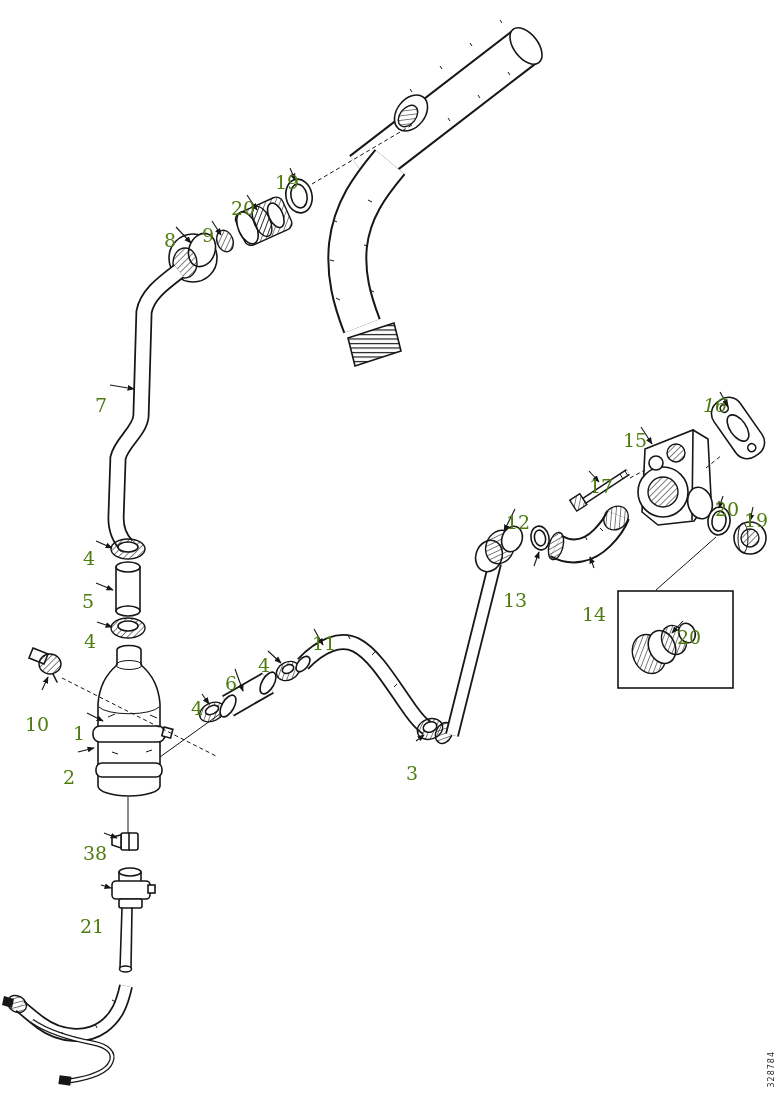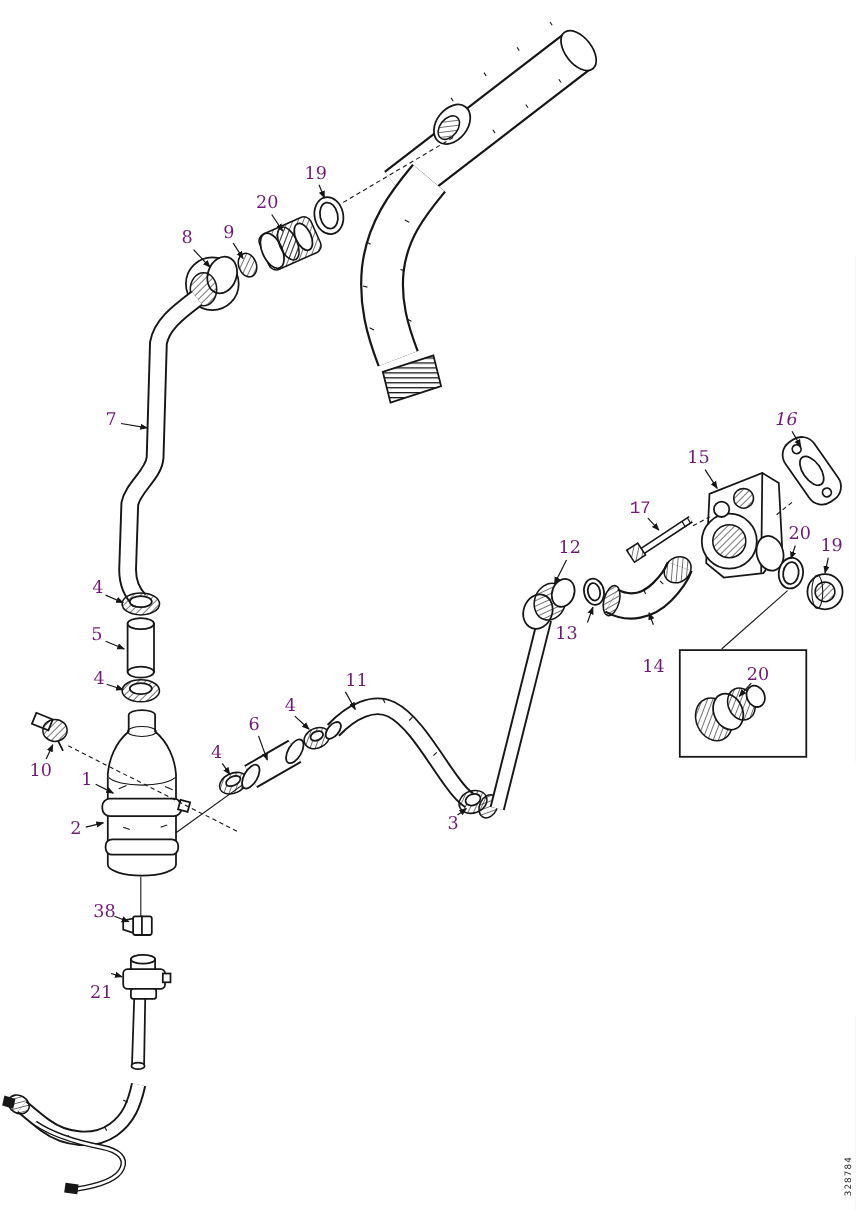--- a/index.html
+++ b/index.html
@@ -9,22 +9,22 @@
   .ln{fill:none;stroke:#161616;stroke-width:1.6;stroke-linecap:round;}
   .thin{fill:none;stroke:#161616;stroke-width:1;}
   .dash{fill:none;stroke:#161616;stroke-width:1;stroke-dasharray:4 3;}
   .wh{fill:#ffffff;stroke:#161616;stroke-width:1.6;}
   .ht{fill:url(#h1);stroke:#161616;stroke-width:1.4;}
   .dht{fill:url(#h2);stroke:#161616;stroke-width:1.6;}
   .box{fill:none;stroke:#161616;stroke-width:1.6;}
   .tube-o{fill:none;stroke:#161616;stroke-linecap:butt;}
   .tube-i{fill:none;stroke:#ffffff;stroke-linecap:butt;}
   .leader{stroke:#161616;stroke-width:1.1;fill:none;}
-  .callout{position:absolute;transform:translate(-50%,-50%);font-size:16px;color:#701a75;
-           line-height:1;white-space:nowrap;user-select:none;}
+  .callout{position:absolute;transform:translate(-50%,-50%);font-size:19px;color:#4d7c0f;
+           line-height:1;white-space:nowrap;user-select:none;margin-top:24px;}
   .drawing-code{position:absolute;right:2px;bottom:12px;font-family:"DejaVu Sans",sans-serif;
            font-size:8px;color:#2a2a2a;writing-mode:vertical-rl;transform:rotate(180deg);
            letter-spacing:1px;}
 </style>
 </head>
 <body>
 
 <div class="stage">
 
 <svg width="778" height="1100" viewBox="0 0 778 1100">
@@ -293,24 +293,24 @@
       <span class="callout" style="left: 37px; top: 700px;">10</span>
       <span class="callout" style="left: 79px; top: 709px;">1</span>
       <span class="callout" style="left: 69px; top: 753px;">2</span>
       <span class="callout" style="left: 197px; top: 684px;">4</span>
       <span class="callout" style="left: 231px; top: 659px;">6</span>
       <span class="callout" style="left: 264px; top: 641px;">4</span>
       <span class="callout" style="left: 324px; top: 619px;">11</span>
       <span class="callout" style="left: 412px; top: 749px;">3</span>
       <span class="callout" style="left: 518px; top: 498px;">12</span>
       <span class="callout" style="left: 515px; top: 576px; text-align: right;">13</span>
-      <span class="callout" style="left: 594px; top: 606px; text-align: right;">14</span>
+      <span class="callout" style="left: 594px; top: 590px; text-align: right;">14</span>
       <span class="callout" style="left: 635px; top: 416px;">15</span>
       <span class="callout" style="left: 715px; top: 381px; font-style: italic;">16</span>
-      <span class="callout" style="left: 582px; top: 462px; font-family: Liberation Mono, monospace;">17</span>
+      <span class="callout" style="left: 601px; top: 462px;">17</span>
       <span class="callout" style="left: 727px; top: 485px;">20</span>
       <span class="callout" style="left: 756px; top: 496px;">19</span>
       <span class="callout" style="left: 689px; top: 613px;">20</span>
       <span class="callout" style="left: 95px; top: 829px;">38</span>
       <span class="callout" style="left: 92px; top: 902px;">21</span>
     </div>
 
 <div class="drawing-code">328784</div>
 
 </div>

